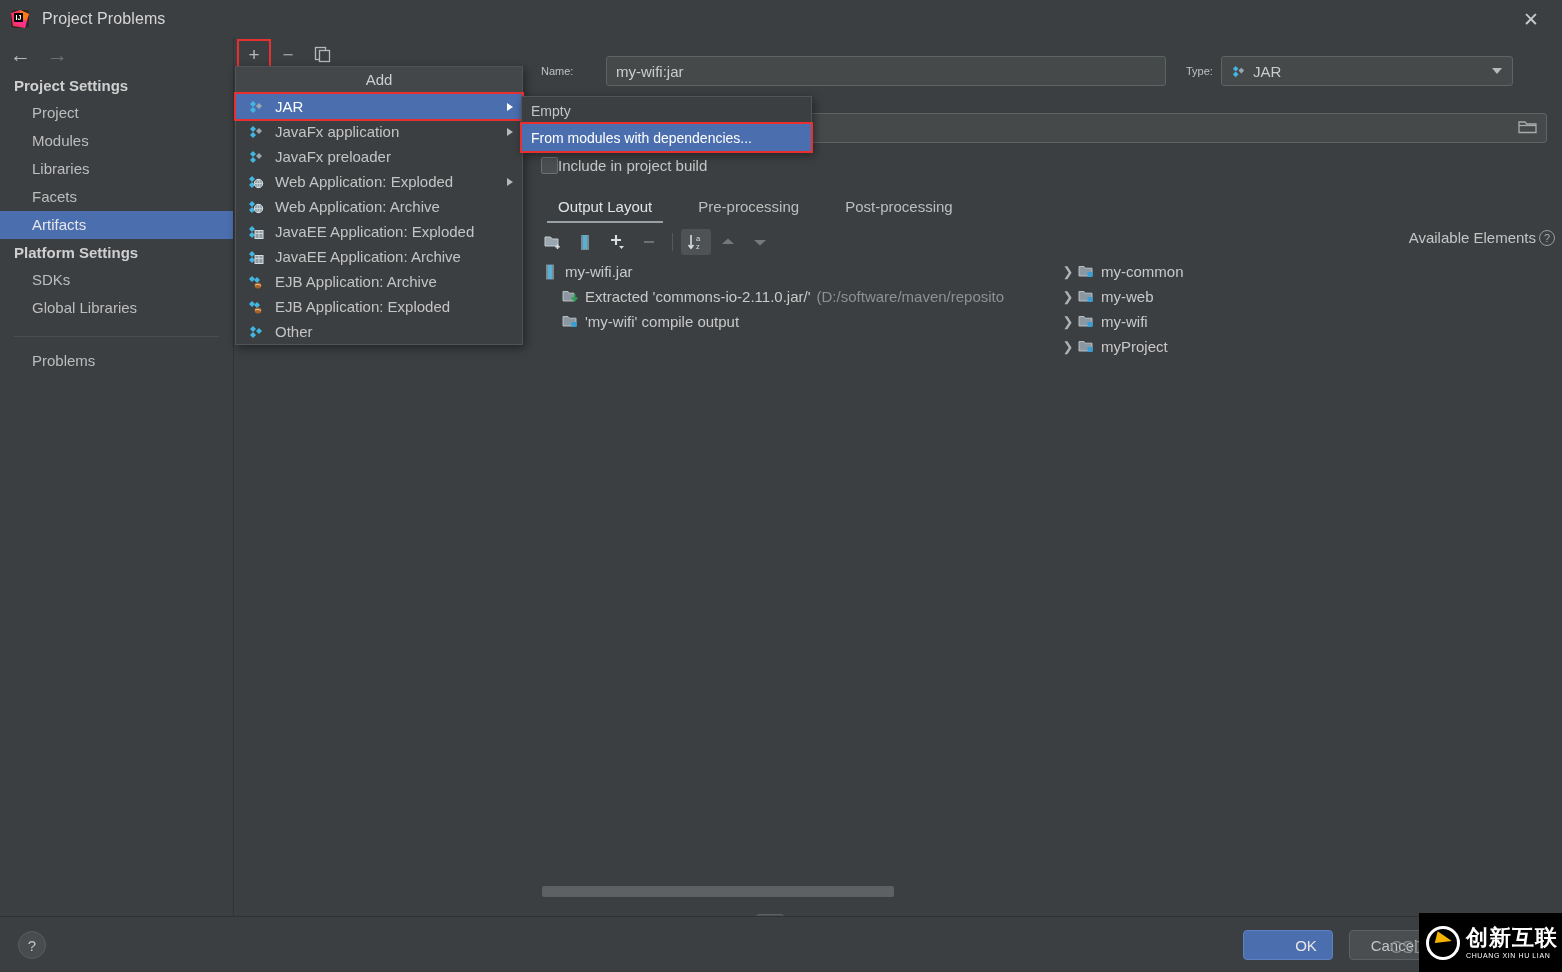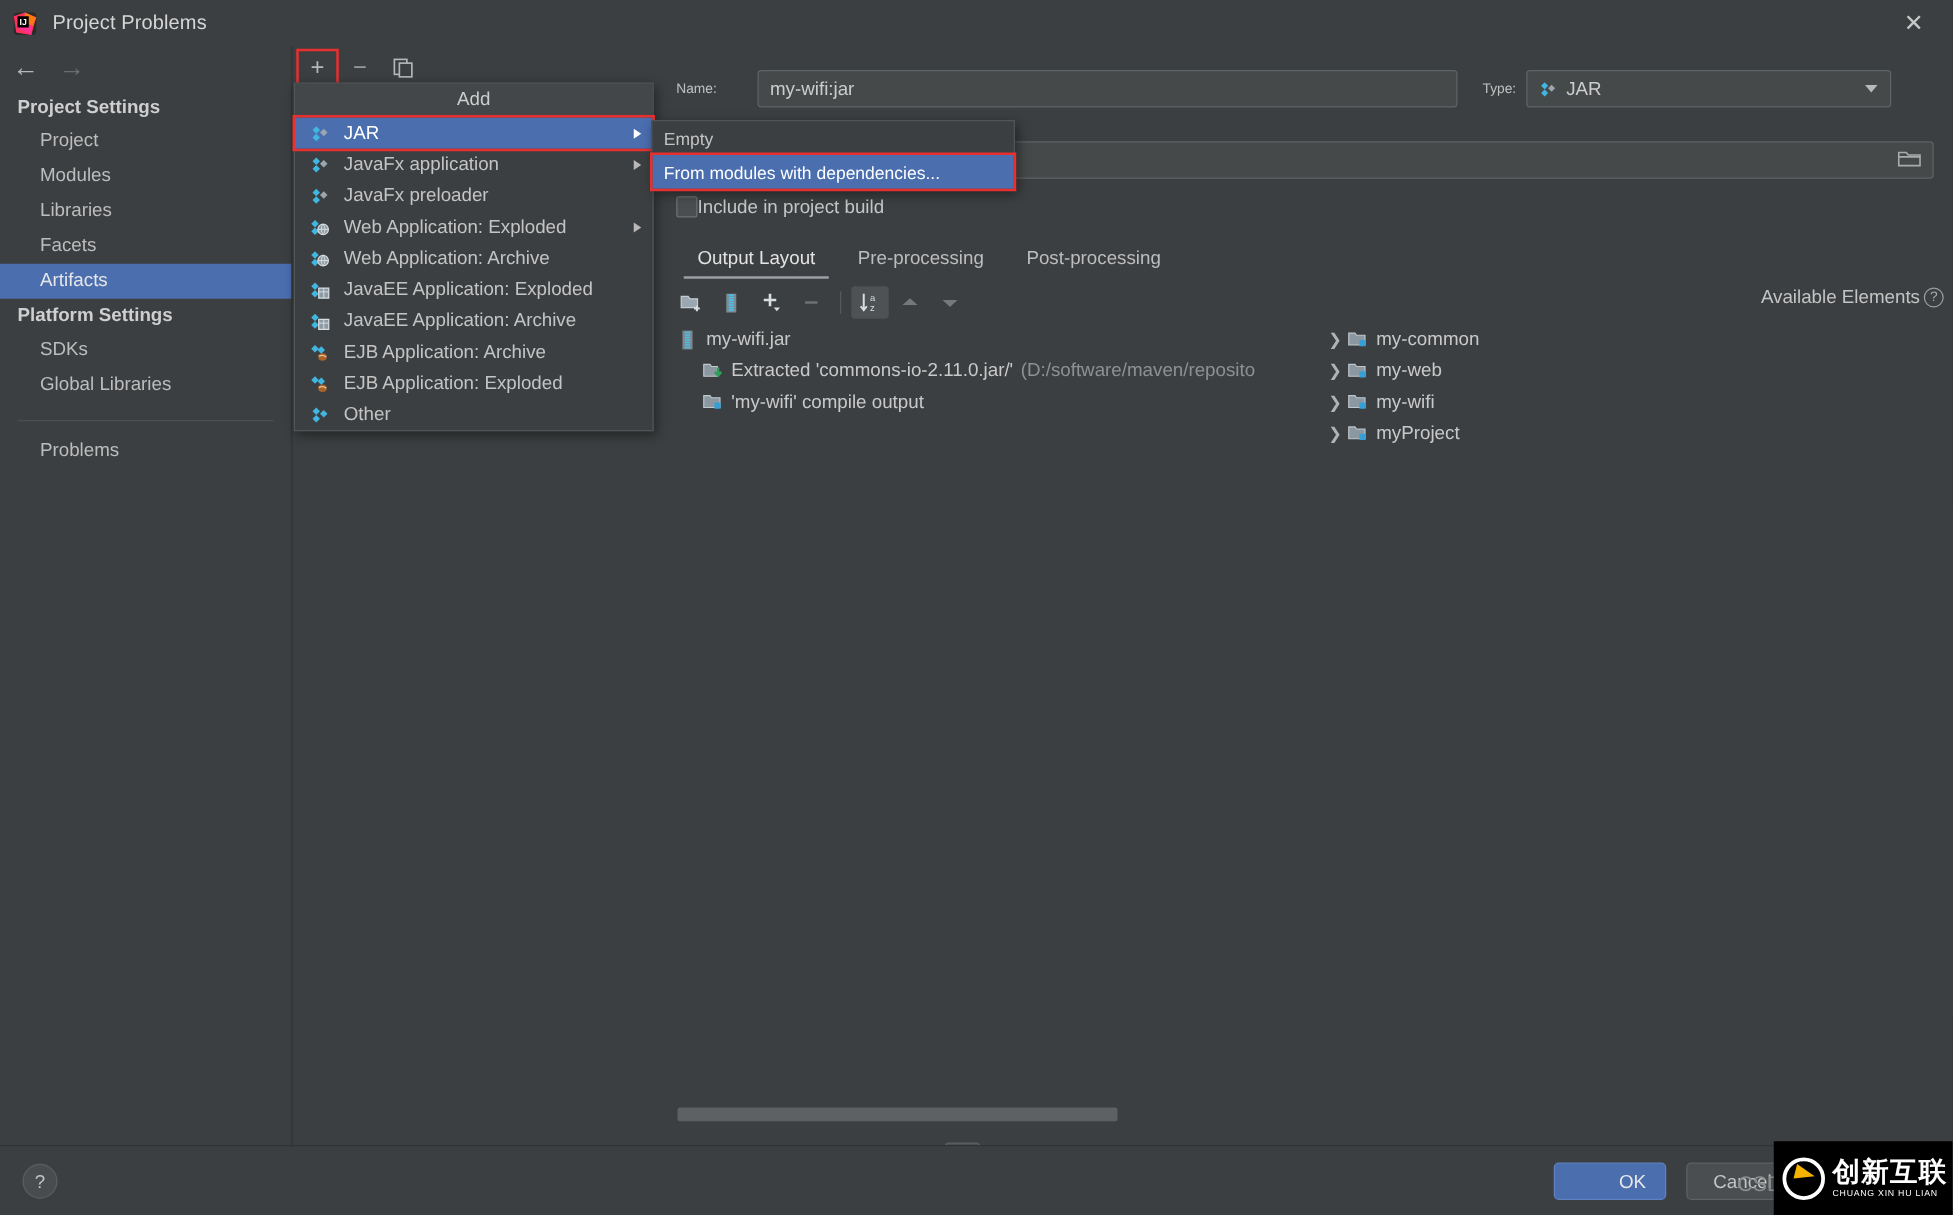--- a/index.html
+++ b/index.html
@@ -139,21 +139,21 @@
     position: absolute; left: 17px; top: 120px; display: flex; align-items: center; gap: 0;
   }
   .cb {
     width: 17px; height: 17px; border: 1px solid #6d7173; border-radius: 2px;
     background: #4a4e50;
   }
   .cb-label { font-size: 15px; color: #c6c6c6; }
 
   .tabs {
     position: absolute; left: 17px; top: 157px; width: 1010px;
-    display: flex; align-items: flex-end; gap: 0px;
+    display: flex; align-items: flex-end; gap: 12px;
   }
   .tab {
     font-size: 15px; color: #bdbdbd; padding: 4px 17px 8px 17px; position: relative;
   }
   .tab.active { color: #e3e3e3; }
   .tab.active::after {
     content: ""; position: absolute; left: 6px; right: 6px; bottom: 0; height: 2px;
     background: #9a9fa3;
   }
 

